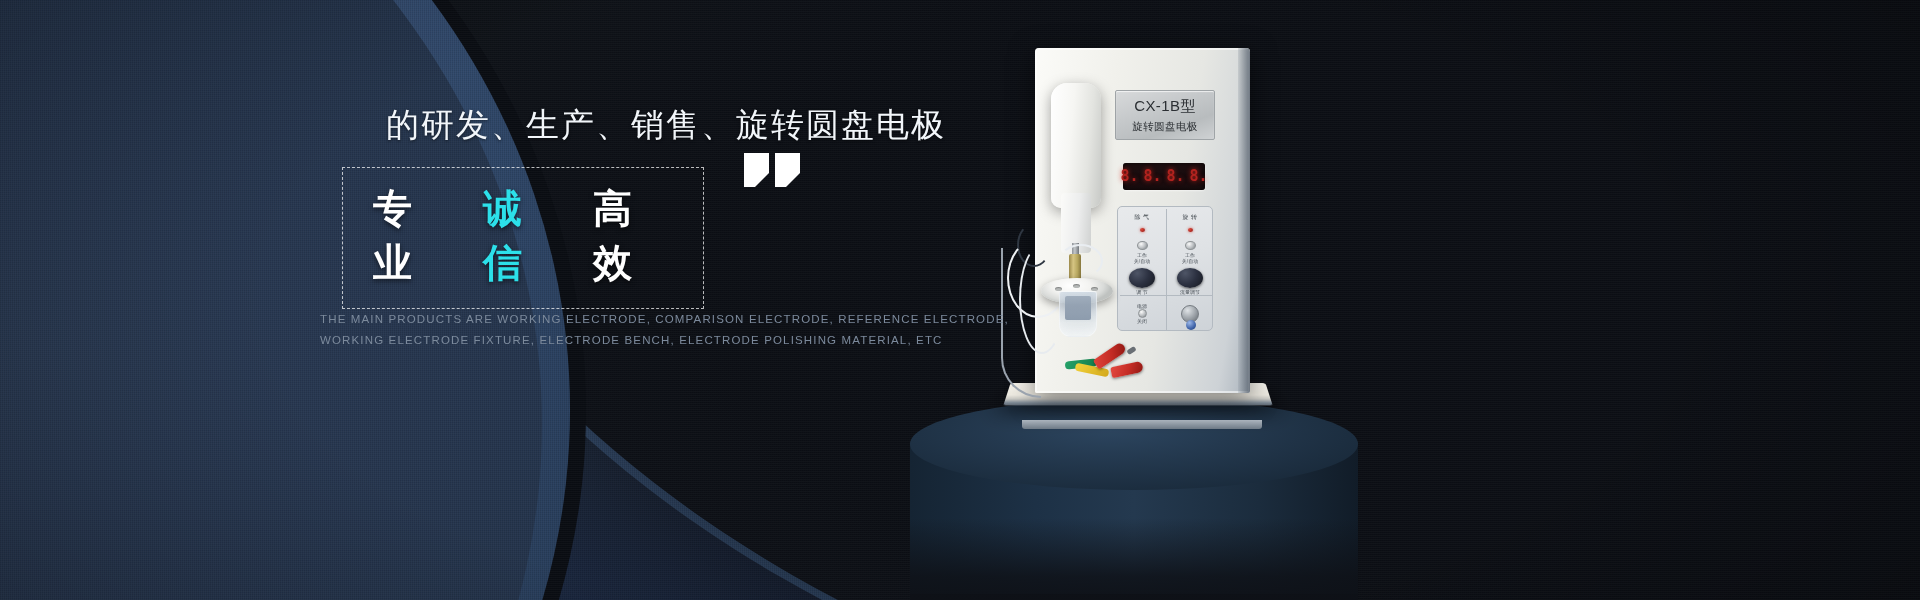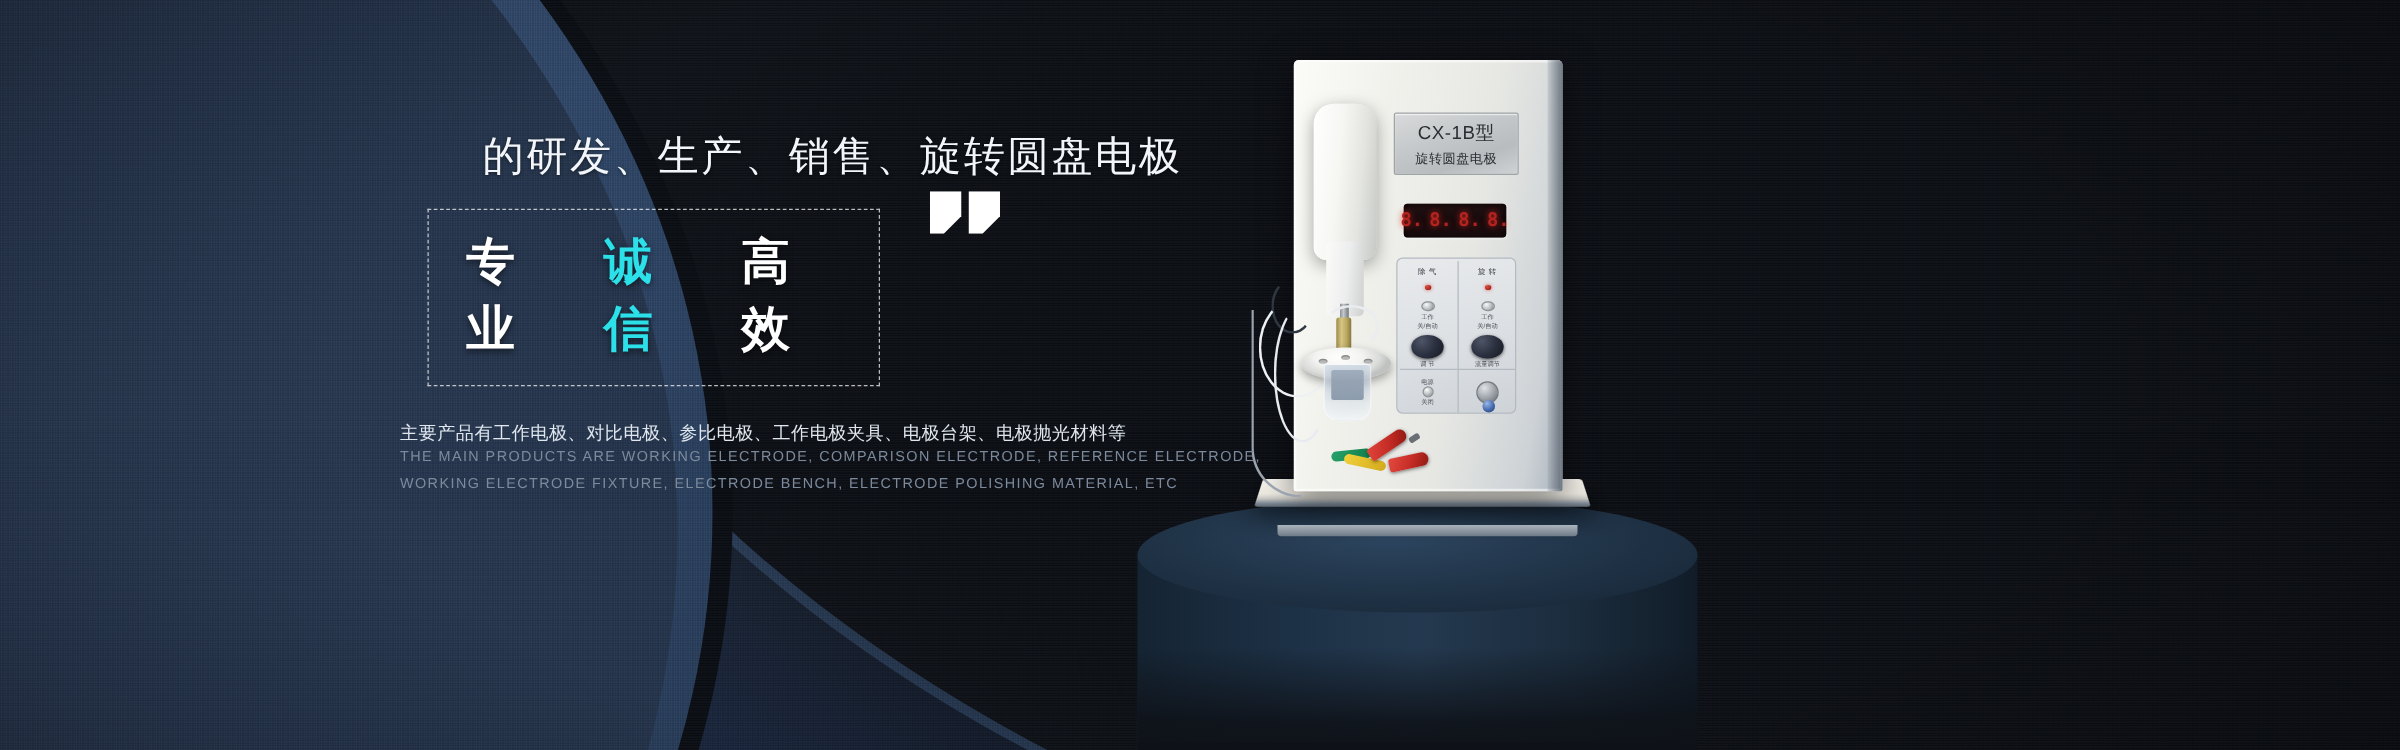--- a/index.html
+++ b/index.html
@@ -496,21 +496,20 @@
         <span class="slogan-word">高效</span>
       </div>
       <span class="qmark-close">
         <svg width="56" height="34" viewBox="0 0 56 34" aria-hidden="true">
           <path d="M0 0 L25 0 L25 20 L11 34 L0 34 Z" fill="#ffffff"></path>
           <path d="M31 0 L56 0 L56 20 L42 34 L31 34 Z" fill="#ffffff"></path>
         </svg>
       </span>
     </div>
 
-    <div class="desc-cn">主要产品有工作电极、对比电极、参比电极、工作电极夹具、电极台架、电极抛光材料等</div>
     <div class="desc-en">
       <div>THE MAIN PRODUCTS ARE WORKING ELECTRODE, COMPARISON ELECTRODE, REFERENCE ELECTRODE,</div>
       <div>WORKING ELECTRODE FIXTURE, ELECTRODE BENCH, ELECTRODE POLISHING MATERIAL, ETC</div>
     </div>
   </div>
 
   <div class="texture"></div>
   <div class="vignette"></div>
 </div>
 

